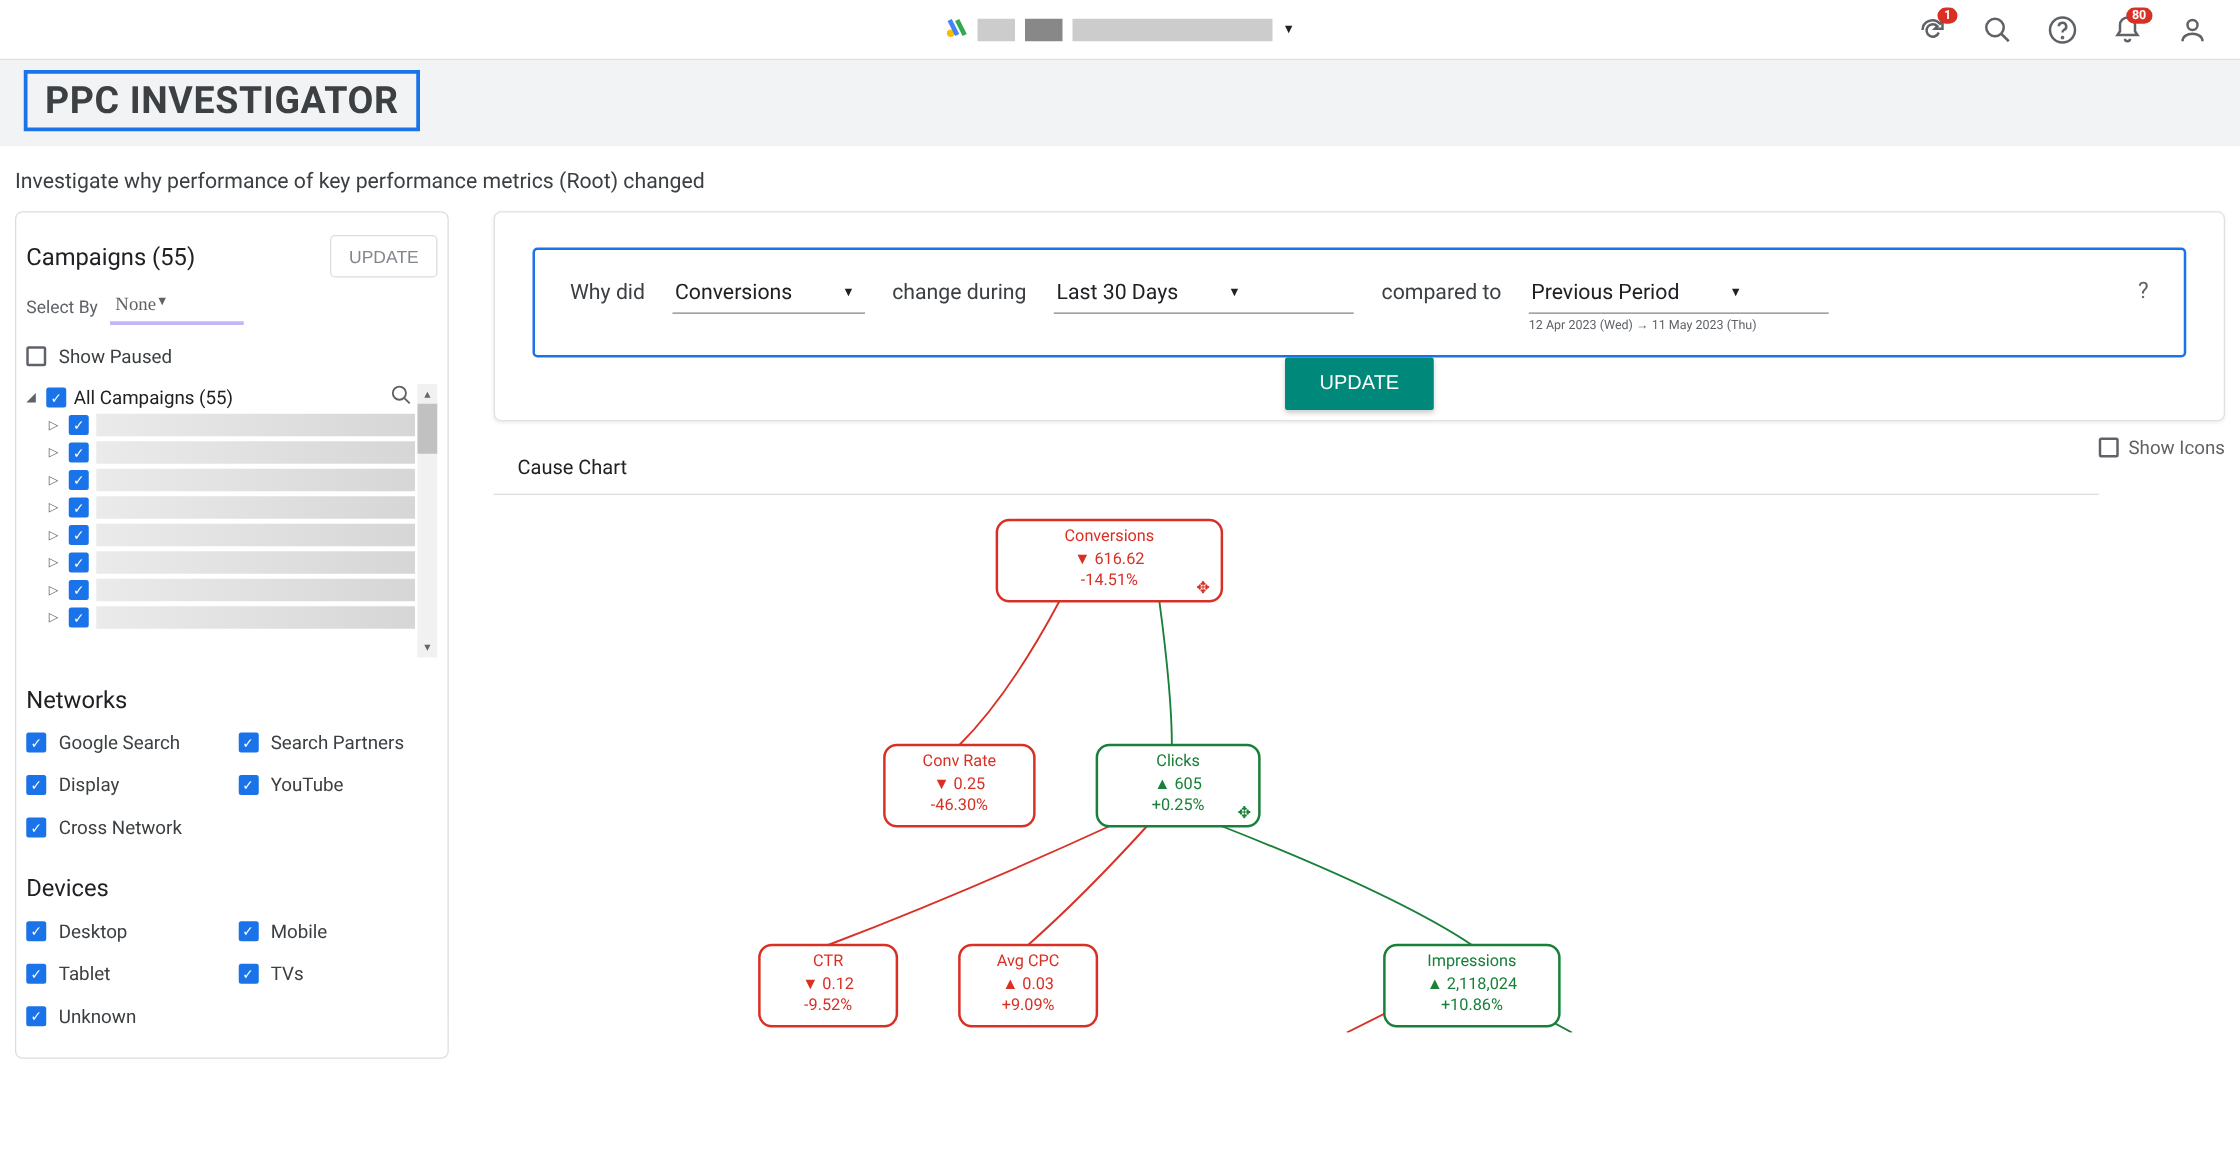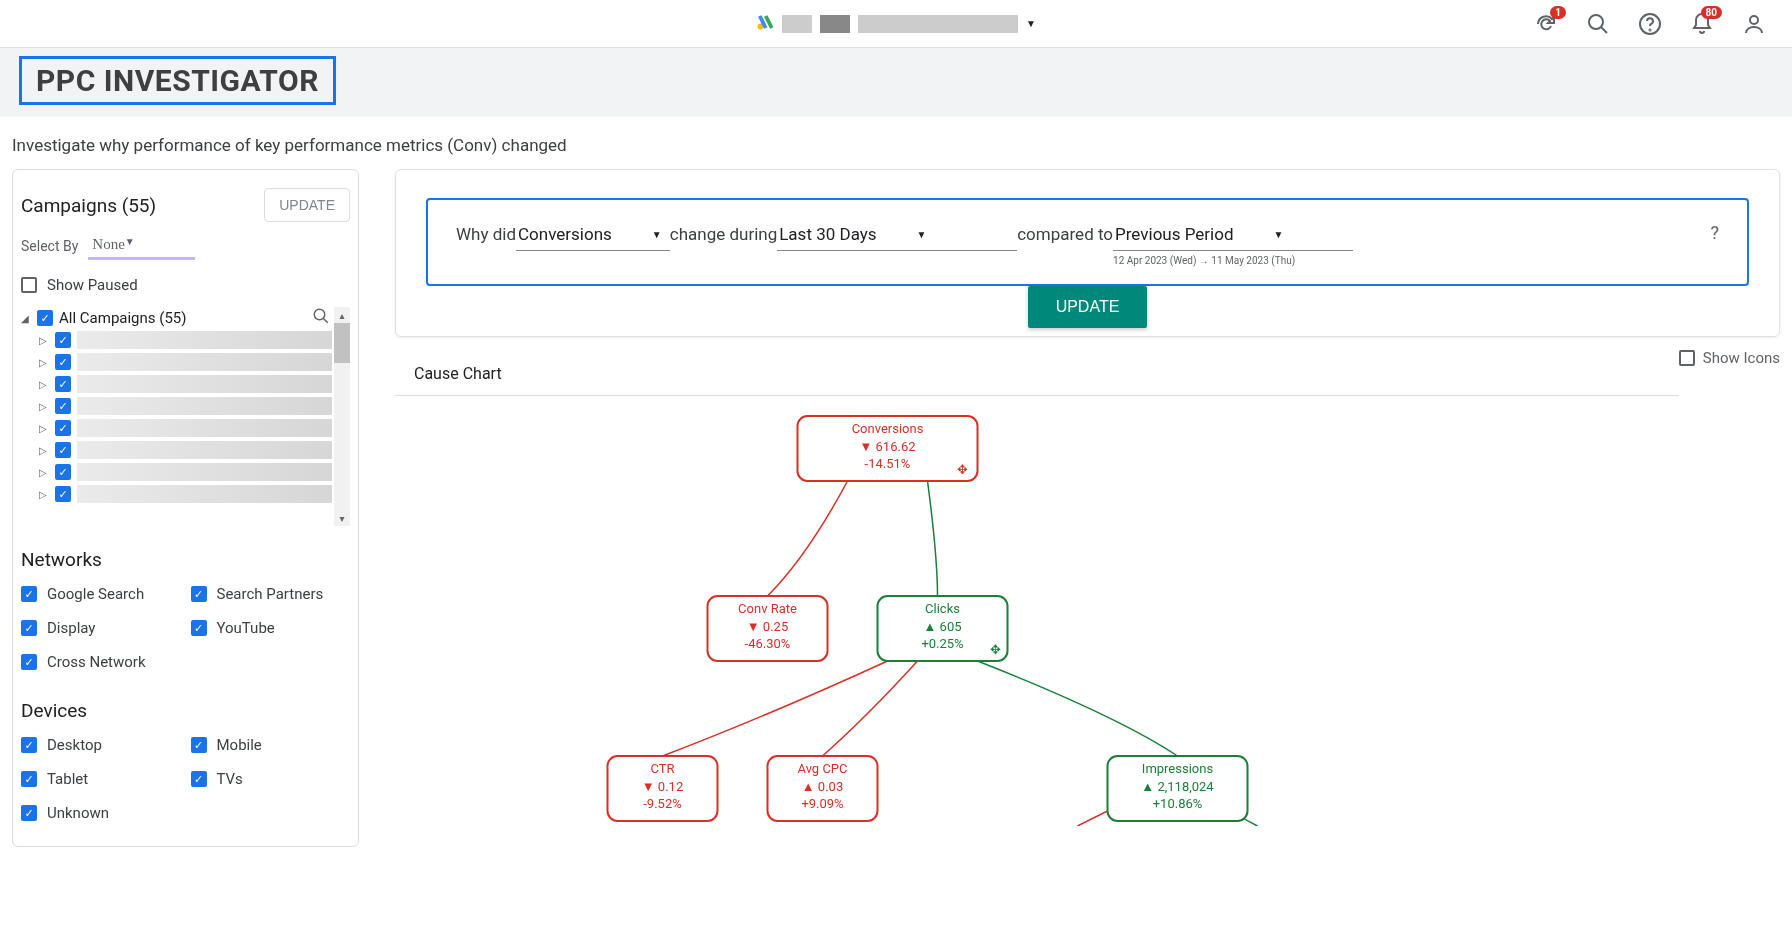--- a/index.html
+++ b/index.html
@@ -40,21 +40,21 @@
 .search-icon-sm { position: absolute; right: 20px; top: 0; }
 .scrollbar { position: absolute; right: 0; top: 0; bottom: 0; width: 16px; background: #f1f1f1; }
 .scrollbar-thumb { background: #c1c1c1; width: 100%; height: 40px; }
 .scrollbar-btn { height: 16px; background: #f1f1f1; color: #666; display:flex;align-items:center;justify-content:center;font-size:10px;}
 .section-title { font-size: 19px; font-weight: 400; margin: 22px 0 14px 0; }
 .check-grid { display: grid; grid-template-columns: 1fr 1fr; gap: 10px 10px; }
 
 
 .main { flex: 1; }
 .query-card { border: 1px solid #e0e0e0; border-radius: 6px; box-shadow: 0 1px 3px rgba(0,0,0,0.08); padding: 28px 30px 0 30px; }
-.query-box { border: 2px solid #1a73e8; border-radius: 4px; padding: 22px 28px 18px 28px; display: flex; align-items: flex-start; flex-wrap: wrap; }
+.query-box { border: 2px solid #1a73e8; border-radius: 4px; padding: 22px 28px 18px 28px; display: flex; align-items: flex-start; gap: 22px; flex-wrap: wrap; }
 .query-label { font-size: 17px; color: #3c4043; padding-top: 2px; }
 .query-select { border: none; border-bottom: 1px solid #80868b; font-size: 17px; padding: 2px 8px 6px 2px; display: flex; align-items: center; gap: 40px; min-width: 150px; }
 .query-select.wide { min-width: 240px; }
 .date-range { font-size: 10px; color: #5f6368; }
 .q-help { font-size: 18px; color: #5f6368; margin-left: auto; }
 .update-main { background: #00897b; color: #fff; border: none; padding: 12px 28px; font-size: 16px; font-weight: 500; border-radius: 2px; box-shadow: 0 2px 4px rgba(0,0,0,0.2); cursor: pointer; display: block; margin: -2px auto 10px auto; position: relative; top: 2px; }
 .tabs { display: flex; border-bottom: 1px solid #dadce0; margin-top: 14px; }
 .tab { padding: 12px 18px; font-size: 16px; cursor: pointer; border: 1px solid transparent; border-bottom: none; }
 .tab.active { background: #e8eaed; border: 1px solid #dadce0; border-bottom: 1px solid #e8eaed; color: #1a73e8; border-radius: 4px 4px 0 0; }
 .show-icons { float: right; padding: 12px 0 0 0; display: flex; align-items: center; gap: 8px; font-size: 15px; color: #5f6368; }
@@ -121,21 +121,21 @@
         </svg>
     </div>
   </div>
 </div>
 
 <div class="title-band">
   <div class="title-box">
     <h1>PPC INVESTIGATOR</h1>
   </div>
 </div>
-<div class="subtitle">Investigate why performance of key performance metrics (Conv) changed</div>
+<div class="subtitle">Investigate why performance of key performance metrics (Root) changed</div>
 
 <div class="layout">
 
   <div class="sidebar">
     <div class="sidebar-header">
       <h3>Campaigns (55)</h3>
       <button class="update-btn">UPDATE</button>
     </div>
     <div class="select-row">
       <span>Select By</span>

